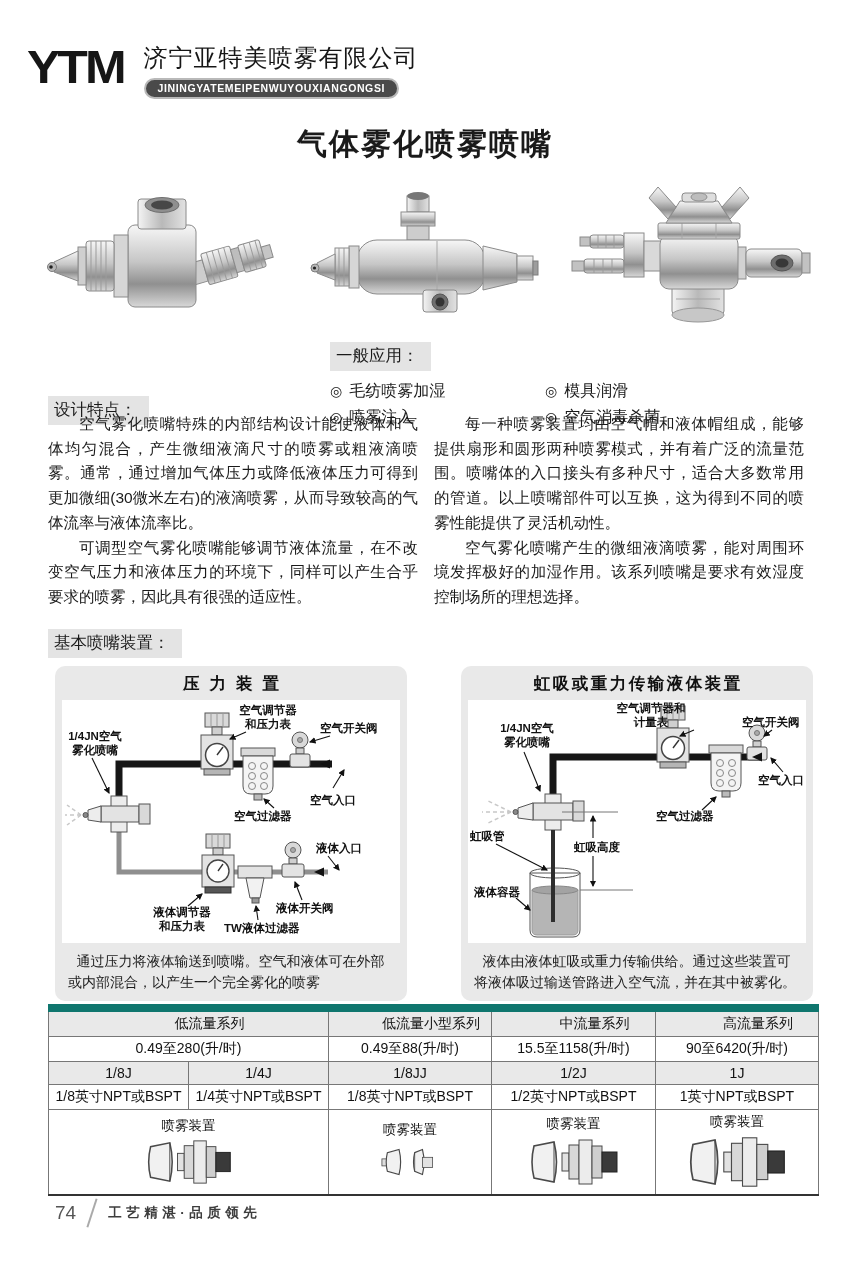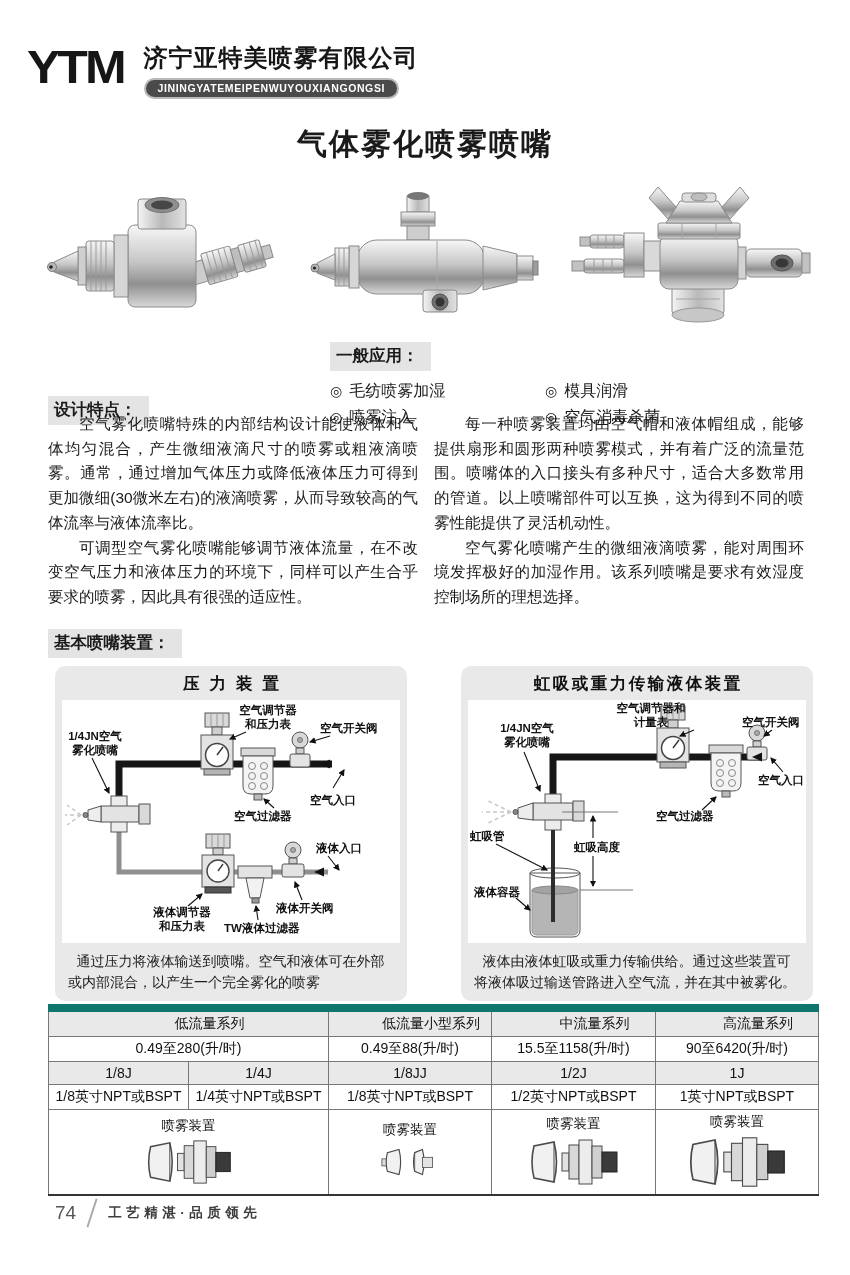--- a/index.html
+++ b/index.html
@@ -3,30 +3,30 @@
 <meta charset="utf-8">
 <style>
   html,body{margin:0;padding:0;background:#ffffff;}
   .page{position:relative;width:850px;height:1275px;background:#fff;overflow:hidden;
         font-family:"Liberation Sans","DejaVu Sans",sans-serif;color:#1a1a1a;}
 
   
   .hdr{position:absolute;left:27px;top:38px;display:flex;align-items:flex-start;gap:20px;}
   .logo{font-size:50px;font-weight:900;letter-spacing:-3px;line-height:58px;color:#161616;transform:scaleY(.92);}
   .co{display:flex;flex-direction:column;gap:4px;padding-top:4px;}
-  .co-cn{font-size:24px;font-weight:bold;letter-spacing:1px;color:#161616;}
+  .co-cn{font-size:24px;font-weight:normal;letter-spacing:1px;color:#161616;}
   .co-pill{align-self:flex-start;background:#4a4a4a;color:#fff;font-size:10.5px;letter-spacing:.6px;
            padding:2px 12px 3px;border-radius:999px;border:2px solid #b9b9b9;font-weight:bold;}
 
   .title{position:absolute;left:0;top:124px;width:100%;text-align:center;font-size:30px;font-weight:bold;letter-spacing:2px;}
 
   .products{position:absolute;left:30px;top:166px;width:790px;height:174px;display:flex;justify-content:space-between;align-items:center;}
   .photo{flex:0 0 auto;}
 
-  .sec-label{display:inline-block;background:#e4e4e4;font-weight:bold;font-size:16.5px;padding:3px 12px 4px 6px;}
+  .sec-label{display:inline-block;background:#e4e4e4;font-weight:normal;font-size:16.5px;padding:3px 12px 4px 6px;}
 
   .apps{position:absolute;left:330px;top:342px;width:480px;}
   .apps-grid{margin-top:7px;display:grid;grid-template-columns:215px auto;grid-auto-flow:column;grid-template-rows:repeat(2,26px);font-size:16px;}
   .app-item{display:flex;gap:7px;align-items:center;}
   .bullet{font-size:14px;}
 
   .design-label{position:absolute;left:48px;top:396px;}
   .cols{position:absolute;left:48px;top:412px;width:756px;display:flex;gap:16px;}
   .col{width:370px;}
   .col p{margin:0;text-indent:2em;text-align:justify;font-size:15.5px;line-height:24.7px;}

